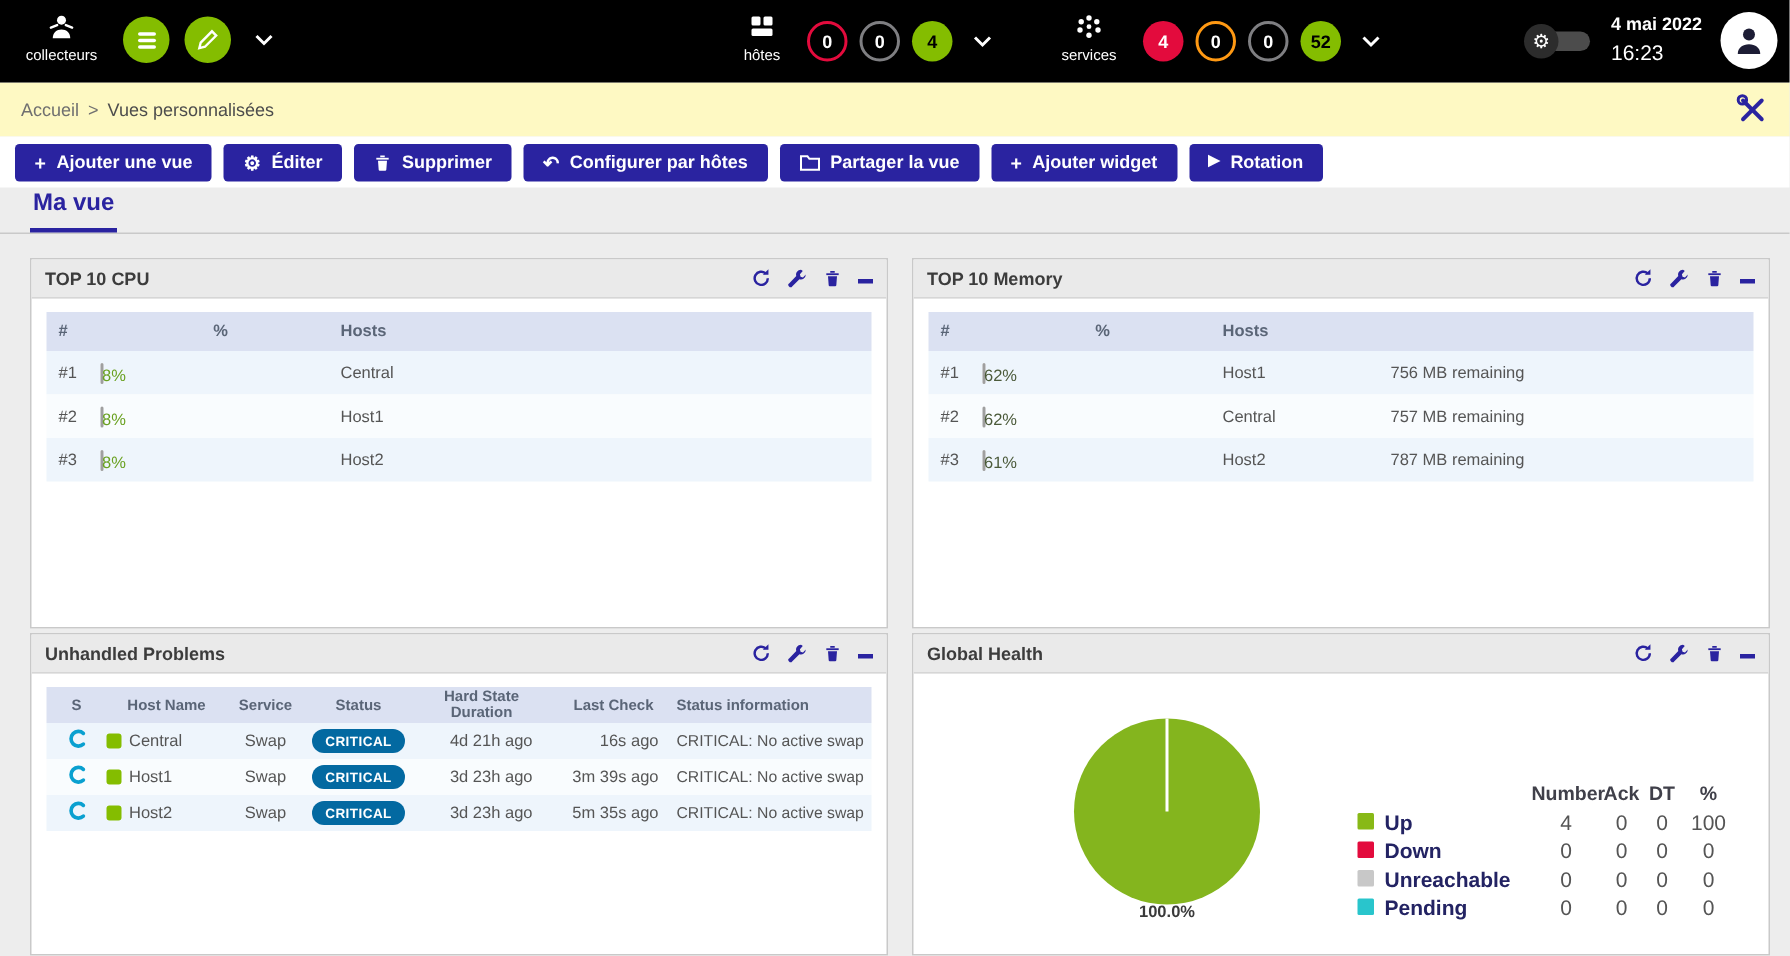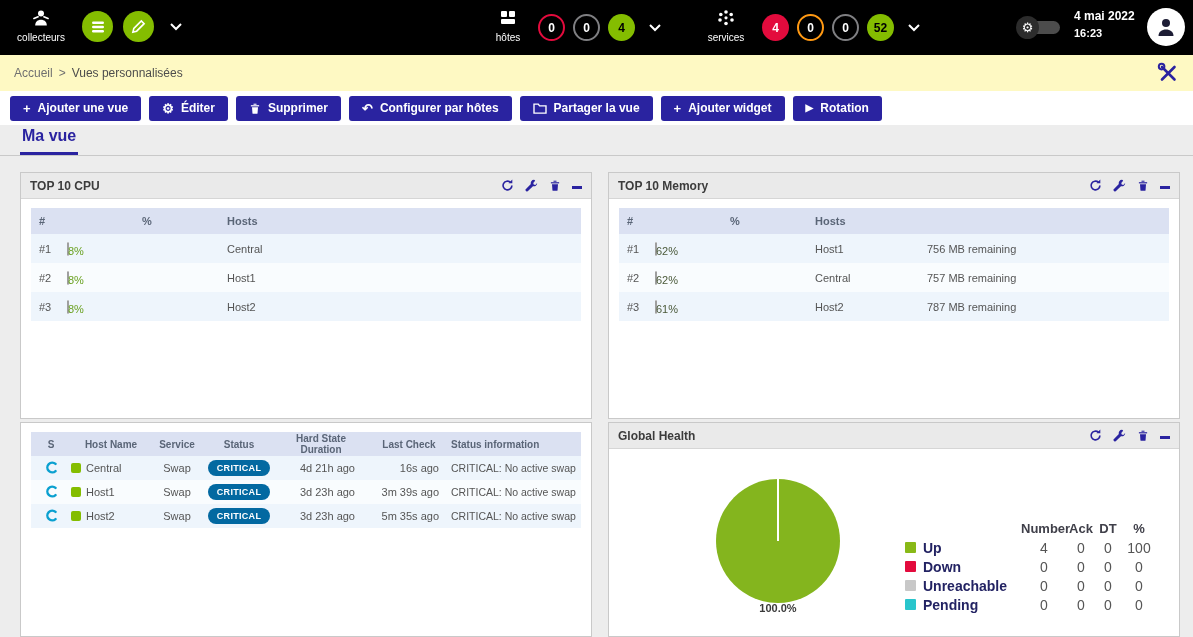--- a/index.html
+++ b/index.html
@@ -29,21 +29,21 @@
   .ring-gray   { border:2px solid #7f7f82; }
   .ring-orange { border:2px solid #ff9913; }
   .fill-green  { background:#84bd00; color:#000; }
   .fill-red    { background:#e30b3d; color:#fff; }
   .tb-toggle { position:absolute; left:1016px; top:16px; width:46px; height:23px; cursor:pointer; }
   .tb-toggle .track { position:absolute; left:6px; top:5px; width:38px; height:13px; background:#4c4c4c; border-radius:7px; }
   .tb-toggle .knob  { position:absolute; left:0; top:0; width:23px; height:23px; background:#2c2c2c; border-radius:50%;
                       display:flex; align-items:center; justify-content:center; color:#fff; font-size:13px; }
   .tb-datetime { position:absolute; left:1074px; top:9px; color:#fff; text-align:left; }
   .tb-date { font-size:12px; font-weight:bold; }
-  .tb-time { font-size:11px; font-weight:bold; margin-top:4px; }
+  .tb-time { font-size:14px; font-weight:normal; margin-top:4px; }
   .tb-avatar { position:absolute; right:8px; top:8px; width:38px; height:38px; background:#fff; border-radius:50%;
                display:flex; align-items:center; justify-content:center; cursor:pointer; }
   
   .breadcrumb-bar { position:absolute; top:55px; left:0; width:100%; height:36px; background:#fef9c3; display:flex; align-items:center; padding:0 14px; }
   .breadcrumb { font-size:12px; color:#707070; display:flex; gap:6px; align-items:center; }
   .bc-link { cursor:pointer; }
   .bc-current { color:#4d4d4d; }
   .bc-tools { margin-left:auto; cursor:pointer; color:#2a23a0; display:flex; }
   
   .toolbar { position:absolute; top:91px; left:0; width:100%; height:34px; background:#fff; display:flex; align-items:center; padding:0 10px; gap:8px; }
@@ -359,20 +359,38 @@
     <div class="trow tdata mem-grid">
       <span class="c-rank">#3</span>
       <span><span class="pbar" style="width:142px"><span class="pbar-fill" style="width: 61%;"></span><span class="pbar-text mem-pct">61%</span></span></span>
       <span>Host2</span>
       <span>787 MB remaining</span>
     </div>
   </div>
 </div>
 
 <div class="widget" id="w-prob">
+  <div class="w-head">
+    <span class="w-title">Unhandled Problems</span>
+    <span class="w-icons">
+      <svg width="13" height="13" viewBox="0 0 16 16">
+          <path d="M13.4 8a5.4 5.4 0 1 1-1.7-3.9" fill="none" stroke="currentColor" stroke-width="2"></path>
+          <path d="M13.9.6v4.6H9.3z" fill="currentColor"></path>
+        </svg>
+      <svg width="13" height="13" viewBox="0 0 16 16">
+          <path d="M11 1a4 4 0 0 0-3.8 5.2L1.5 12a1.8 1.8 0 1 0 2.5 2.5l5.8-5.7A4 4 0 0 0 15 5l-2.3 2.3-2-.5-.5-2L12.5 2A4 4 0 0 0 11 1z" fill="currentColor"></path>
+        </svg>
+      <svg width="12" height="13" viewBox="0 0 16 16">
+          <rect x="2.5" y="3.6" width="11" height="1.6" fill="currentColor"></rect>
+          <path d="M4 6.2h8l-.6 8a1 1 0 0 1-1 .9H5.6a1 1 0 0 1-1-.9z" fill="currentColor"></path>
+          <path d="M6 1.6h4v1.4H6z" fill="currentColor"></path>
+        </svg>
+      <span class="min-bar"></span>
+    </span>
+  </div>
   <div class="tbl">
     <div class="trow thead prob-grid prob-head">
       <span class="c-center">S</span>
       <span class="c-center">Host Name</span>
       <span class="c-center">Service</span>
       <span class="c-center">Status</span>
       <span class="c-center">Hard State Duration</span>
       <span class="c-center">Last Check</span>
       <span>Status information</span>
     </div>

